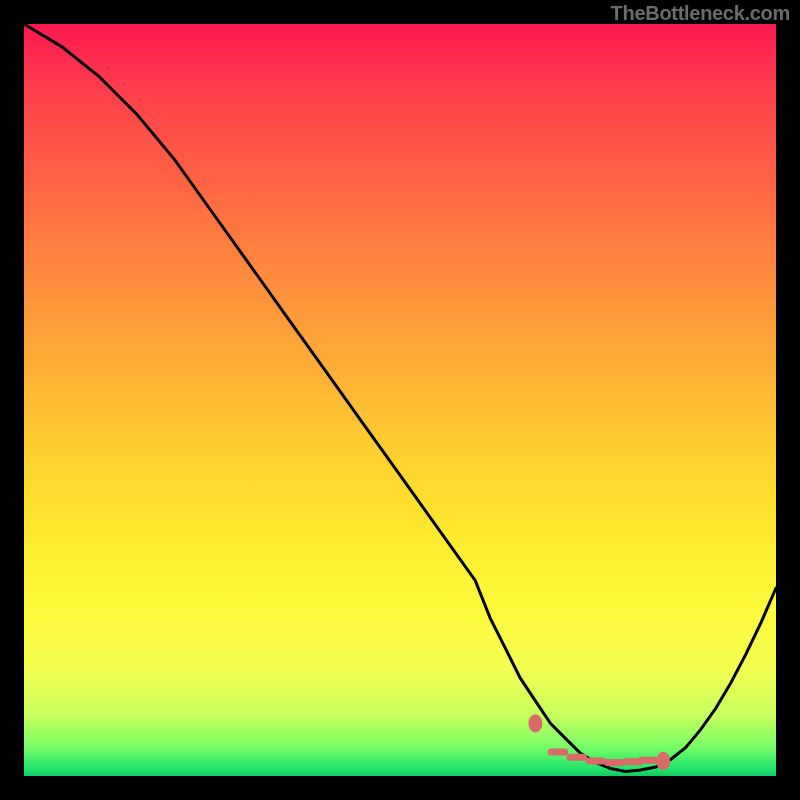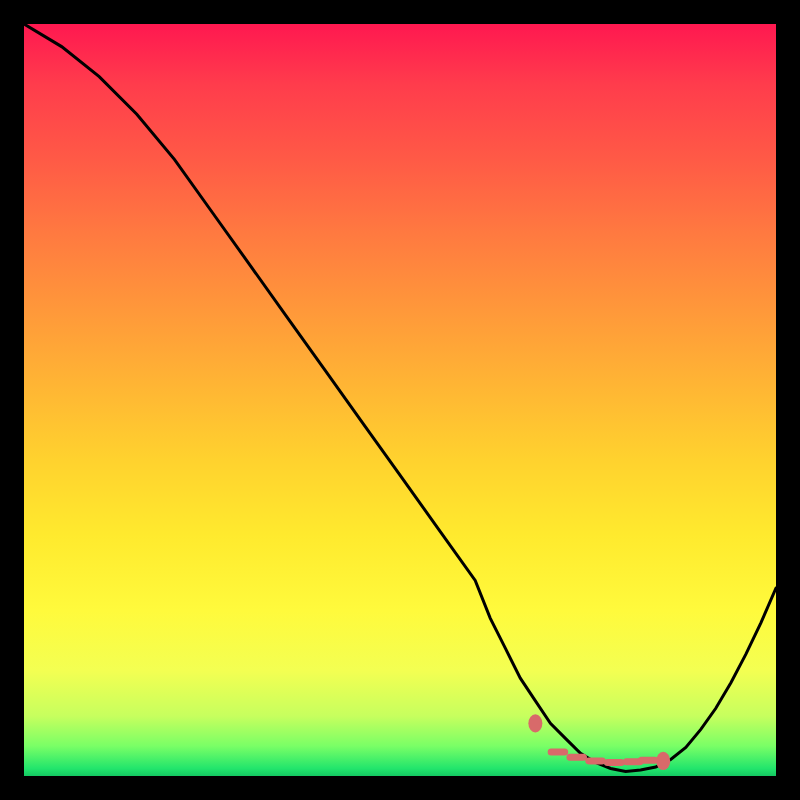--- a/index.html
+++ b/index.html
@@ -68,20 +68,21 @@
     stroke: #d86a6a;
     stroke-width: 7;
     stroke-linecap: round;
   }
 </style>
 </head>
 <body>
 
 <div class="frame">
 
+  <div class="source-label">TheBottleneck.com</div>
 
   <div class="plot">
     <div class="gradient"></div>
 
     <svg class="curve-svg" viewBox="0 0 752 752" preserveAspectRatio="none">
       <path id="curve-path" class="curve-path" d="M0.0 0.0 L37.6 22.6 L75.2 52.6 L112.8 90.2 L150.4 135.4 L188.0 188.0 L225.6 240.6 L263.2 293.3 L300.8 345.9 L338.4 398.6 L376.0 451.2 L413.6 503.8 L451.2 556.5 L466.2 594.1 L481.3 624.2 L496.3 654.2 L511.4 676.8 L526.4 699.4 L541.4 714.4 L556.5 729.4 L571.5 738.5 L586.6 744.5 L601.6 747.5 L616.6 746.0 L631.7 743.0 L646.7 735.5 L661.8 723.4 L676.8 705.4 L691.8 684.3 L706.9 658.8 L721.9 630.2 L737.0 598.6 L752.0 564.0"></path>
       <g id="markers">
           <ellipse cx="511.36" cy="699.36" rx="7" ry="9.1" class="marker"></ellipse>
           <ellipse cx="639.1999999999999" cy="736.96" rx="7" ry="9.1" class="marker"></ellipse>
           <line x1="527.1519999999999" y1="727.936" x2="540.6880000000001" y2="727.936" class="dashseg"></line>

